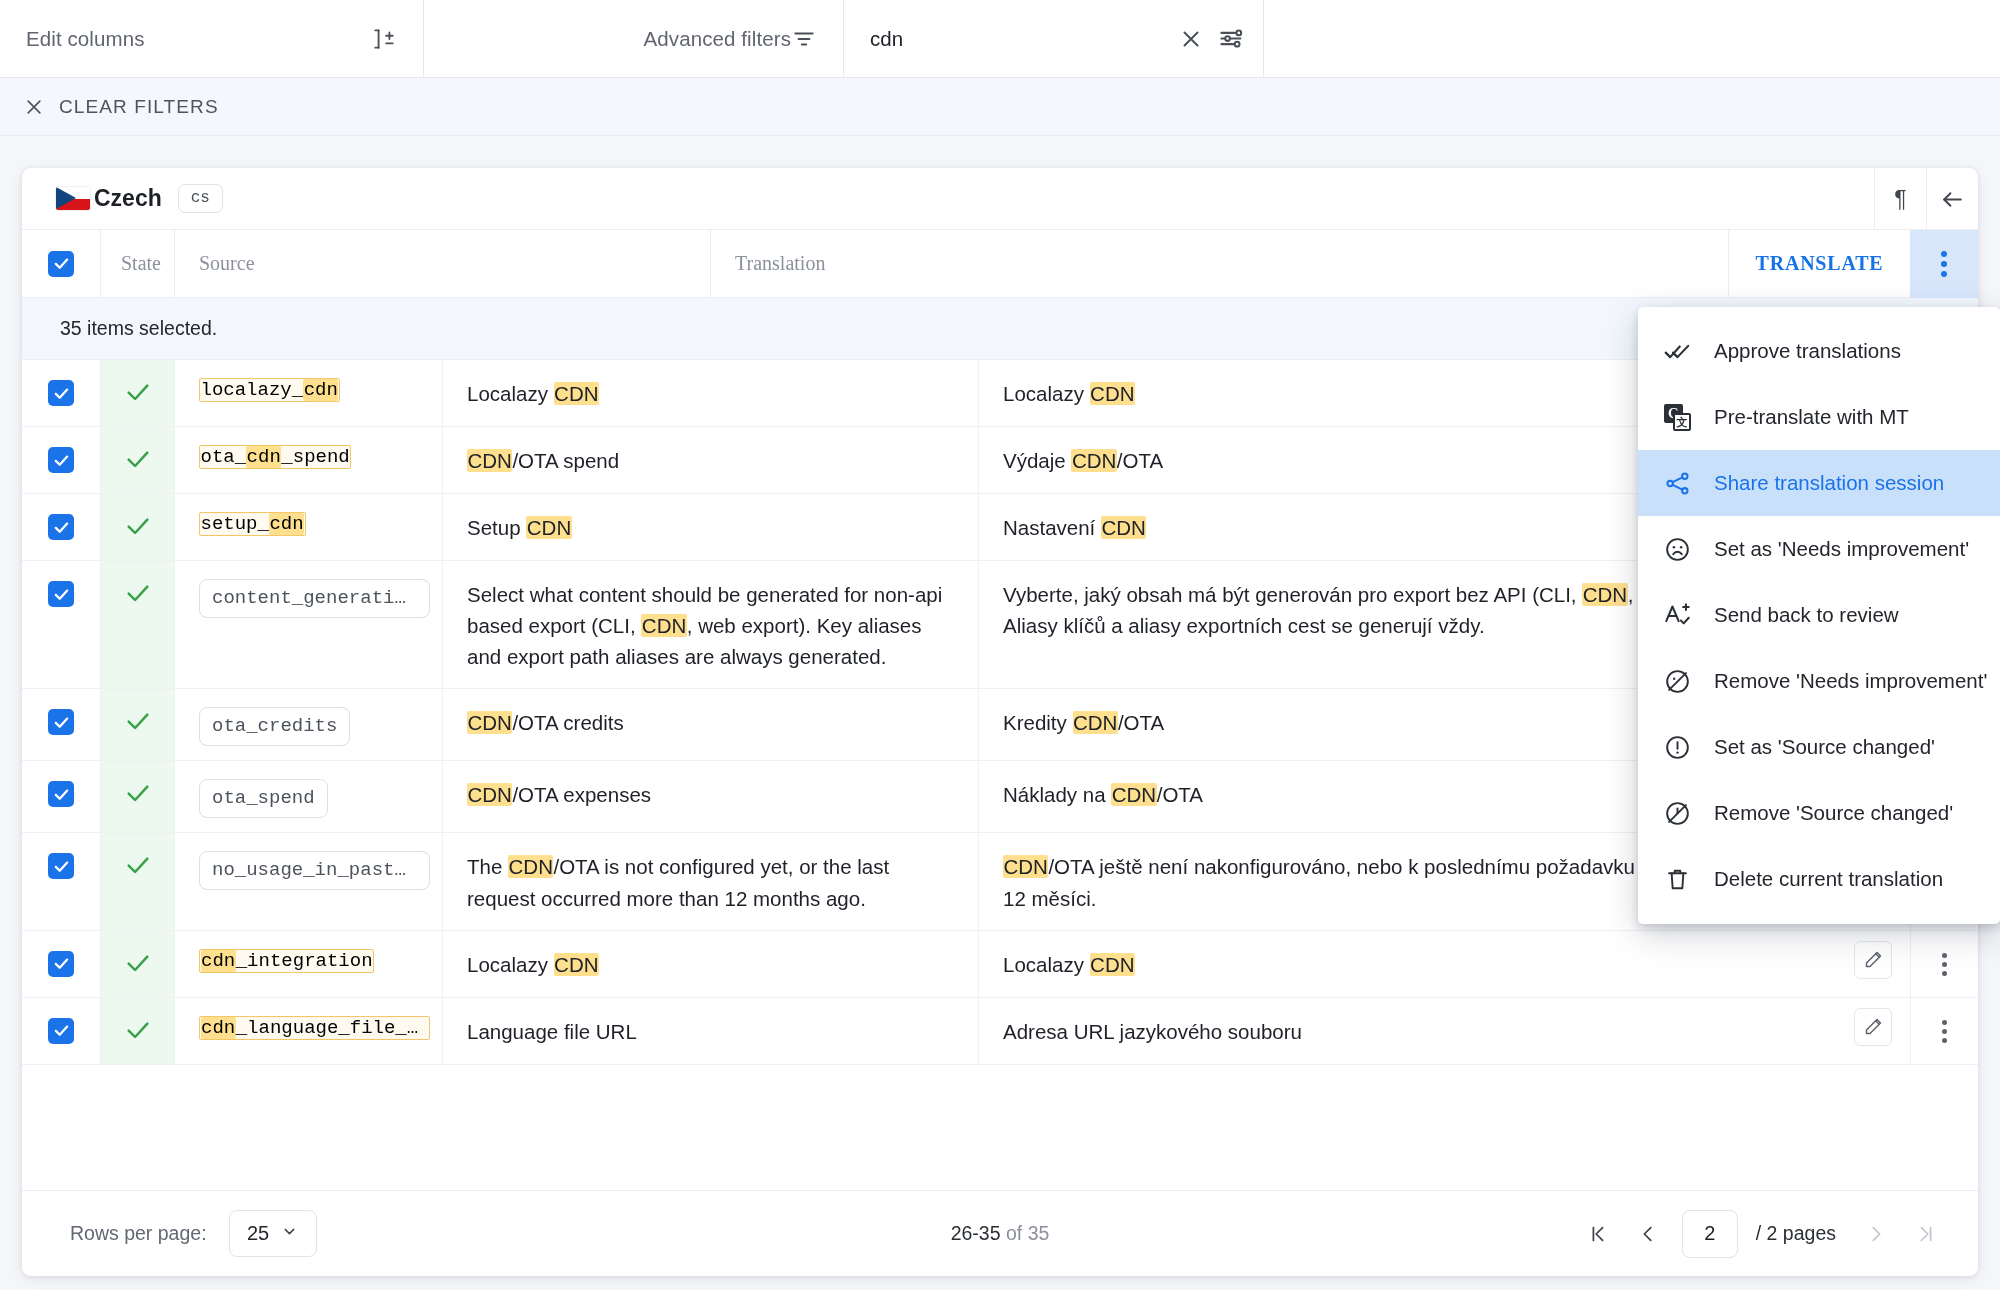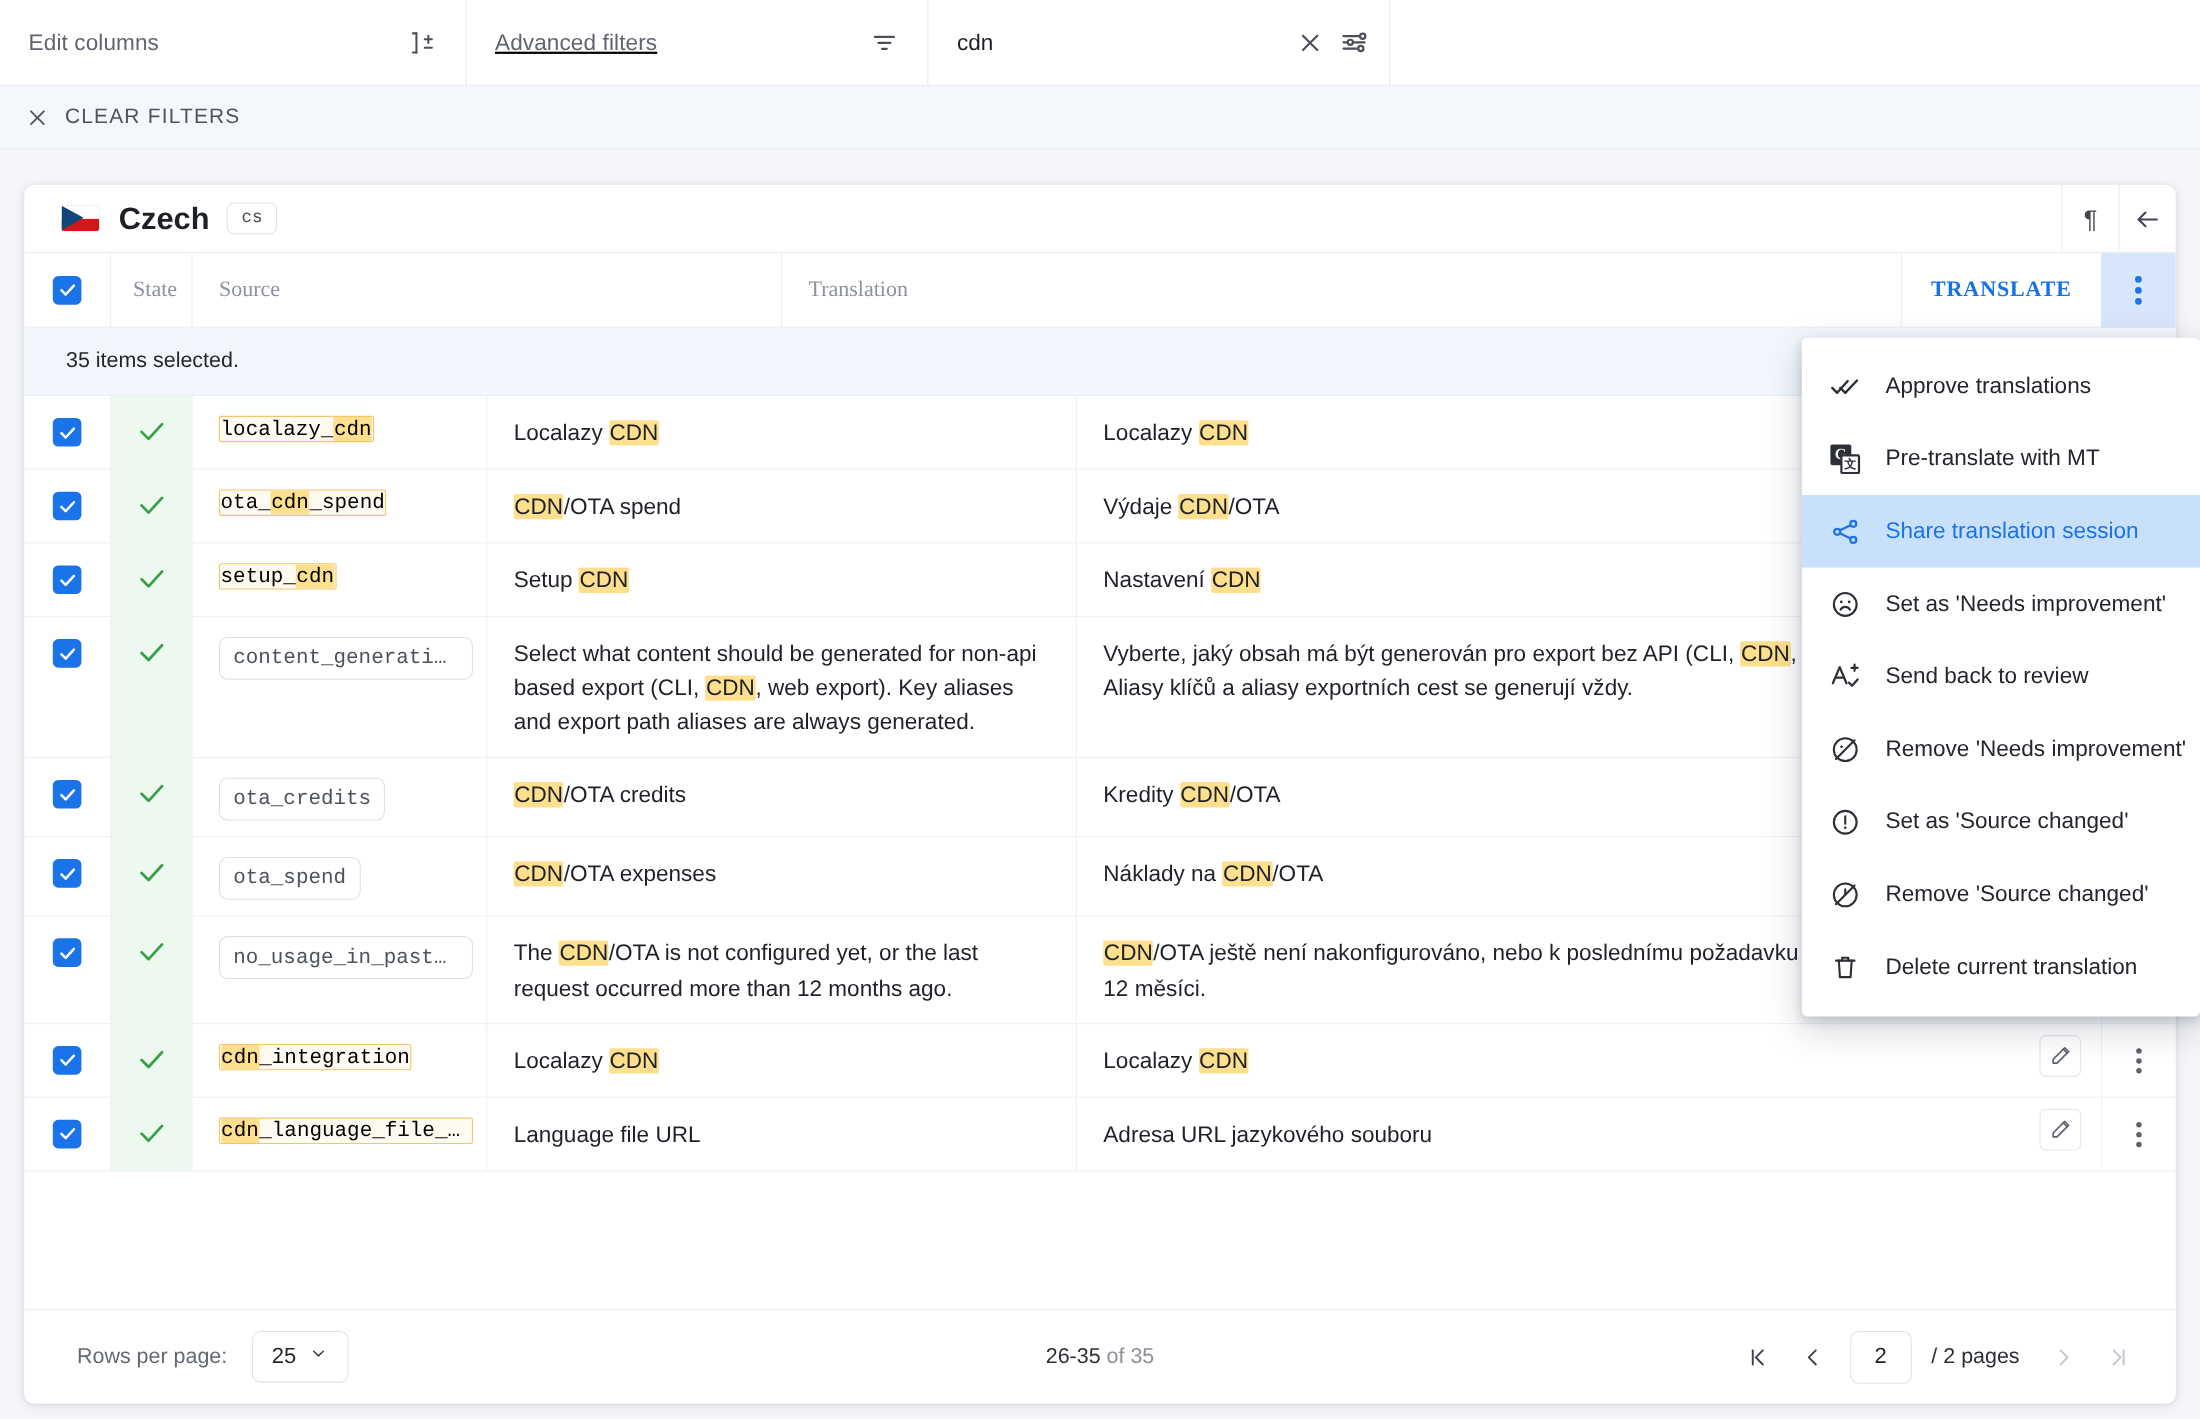--- a/index.html
+++ b/index.html
@@ -23,21 +23,21 @@
     display: flex; align-items: center;
     padding: 0 26px;
     height: 100%;
     border-right: 1px solid #e6e8ee;
     cursor: pointer;
   }
   .tb-cell .tb-label {
     font-size: 20.5px; color: #60656f; letter-spacing: .1px;
   }
   .tb-edit-cols { width: 424px; justify-content: space-between; }
-  .tb-adv-filters { width: 420px; justify-content: space-between; text-decoration: underline; }
+  .tb-adv-filters { width: 420px; justify-content: flex-end; }
   .tb-search { width: 420px; justify-content: space-between; padding-right: 18px; }
   .tb-search .tb-value { font-size: 20.5px; color: #1d1f24; }
   .search-icons { display: flex; align-items: center; gap: 14px; }
   .ico { display: inline-flex; align-items: center; justify-content: center; color: #4a4f58; }
 
   
   .clearbar {
     height: 58px;
     background: #f4f7fc;
     display: flex; align-items: center;
@@ -75,21 +75,21 @@
   }
   .flag .top { position: absolute; left: 0; top: 0; width: 100%; height: 50%; background: #ffffff; }
   .flag .bot { position: absolute; left: 0; bottom: 0; width: 100%; height: 50%; background: #d7141a; }
   .flag .tri {
     position: absolute; left: 0; top: 0;
     width: 0; height: 0;
     border-top: 11.5px solid transparent;
     border-bottom: 11.5px solid transparent;
     border-left: 20px solid #11457e;
   }
-  .lang-name { font-size: 28px; font-weight: 700; color: #1d2026; margin-left: 18px; }
+  .lang-name { font-size: 23px; font-weight: 700; color: #1d2026; margin-left: 4px; }
   .lang-code {
     margin-left: 16px;
     border: 1px solid #dfe2e8; border-radius: 7px;
     padding: 4px 12px 5px;
     font-size: 16px; color: #4a5059;
     font-family: "Liberation Mono", monospace;
   }
   .hdr-icon-btn {
     position: absolute; top: 0; height: 62px; width: 52px;
     display: flex; align-items: center; justify-content: center;

